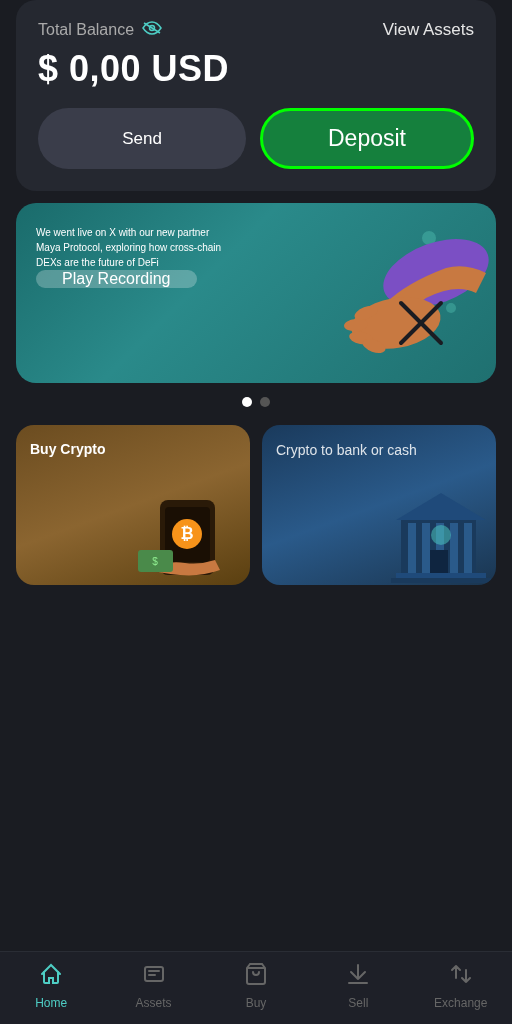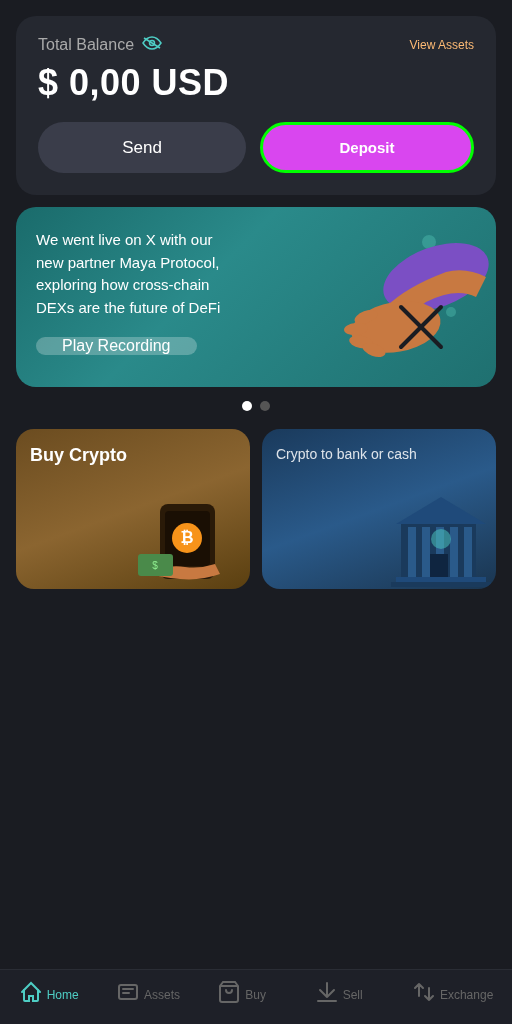--- a/index.html
+++ b/index.html
@@ -43,21 +43,21 @@
     }
     .menu-line {
       width: 28px;
       height: 2.5px;
       background: #ffffff;
       border-radius: 2px;
     }
 
     
     .balance-card {
-      margin: 16px 16px 12px;
+      margin: 0 16px 12px;
       background: #252830;
       border-radius: 20px;
       padding: 20px 22px 22px;
     }
     .balance-header {
       display: flex;
       align-items: center;
       justify-content: space-between;
       margin-bottom: 8px;
     }
@@ -69,22 +69,22 @@
     .balance-label {
       font-size: 16px;
       color: #aaaaaa;
       font-weight: 400;
     }
     .eye-icon {
       color: #4ecdc4;
       font-size: 16px;
     }
     .view-assets-link {
-      font-size: 12px;
-      color: #fdba74;
+      font-size: 17px;
+      color: #e5e5e5;
       cursor: pointer;
     }
     .balance-amount {
       font-size: 36px;
       font-weight: 600;
       color: #ffffff;
       margin-bottom: 18px;
       letter-spacing: 0.5px;
     }
     .balance-buttons {
@@ -97,46 +97,45 @@
       border: none;
       border-radius: 50px;
       color: #ffffff;
       font-size: 17px;
       padding: 14px;
       cursor: pointer;
       font-weight: 400;
     }
     .btn-deposit {
       flex: 1;
-      background: #d946ef;
+      background: #15803d;
       border: 3.5px solid #00ff00;
       border-radius: 50px;
       color: #ffffff;
-      font-size: 15px;
+      font-size: 23px;
       padding: 14px;
       cursor: pointer;
-      font-weight: 700;
+      font-weight: 400;
     }
 
     
     .banner-card {
       margin: 0 16px 14px;
       background: linear-gradient(135deg, #1a6b6b 0%, #2a8a8a 40%, #1f7070 100%);
       border-radius: 20px;
       padding: 22px 20px 22px;
       min-height: 180px;
       position: relative;
       overflow: hidden;
     }
     .banner-text {
-      font-size: 15px;
+      font-size: 10px;
       line-height: 1.5;
       color: #ffffff;
       max-width: 200px;
-      margin-bottom: 18px;
       position: relative;
       z-index: 2;
     }
     .btn-play-recording {
       background: rgba(255,255,255,0.25);
       border: none;
       border-radius: 50px;
       color: #ffffff;
       font-size: 16px;
       padding: 0 26px;
@@ -189,21 +188,21 @@
       position: relative;
       cursor: pointer;
     }
     .action-card-buy {
       background: linear-gradient(160deg, #6b4c20 0%, #8b6530 50%, #5a3f10 100%);
     }
     .action-card-sell {
       background: linear-gradient(160deg, #1a3a5c 0%, #2a5a8a 50%, #1a3550 100%);
     }
     .action-card-title {
-      font-size: 18px;
+      font-size: 14px;
       font-weight: 600;
       color: #ffffff;
       position: relative;
       z-index: 2;
     }
     .action-card-subtitle {
       font-size: 14px;
       color: rgba(255,255,255,0.85);
       line-height: 1.4;
       position: relative;
@@ -233,20 +232,21 @@
       width: 512px;
       background: #1e2028;
       border-top: 1px solid #2a2d35;
       display: flex;
       align-items: center;
       justify-content: space-around;
       padding: 10px 0 14px;
     }
     .nav-item {
       display: flex;
+      flex-direction: column;
       align-items: center;
       gap: 4px;
       cursor: pointer;
       min-width: 60px;
     }
     .nav-icon {
       font-size: 22px;
     }
     .nav-label {
       font-size: 12px;

